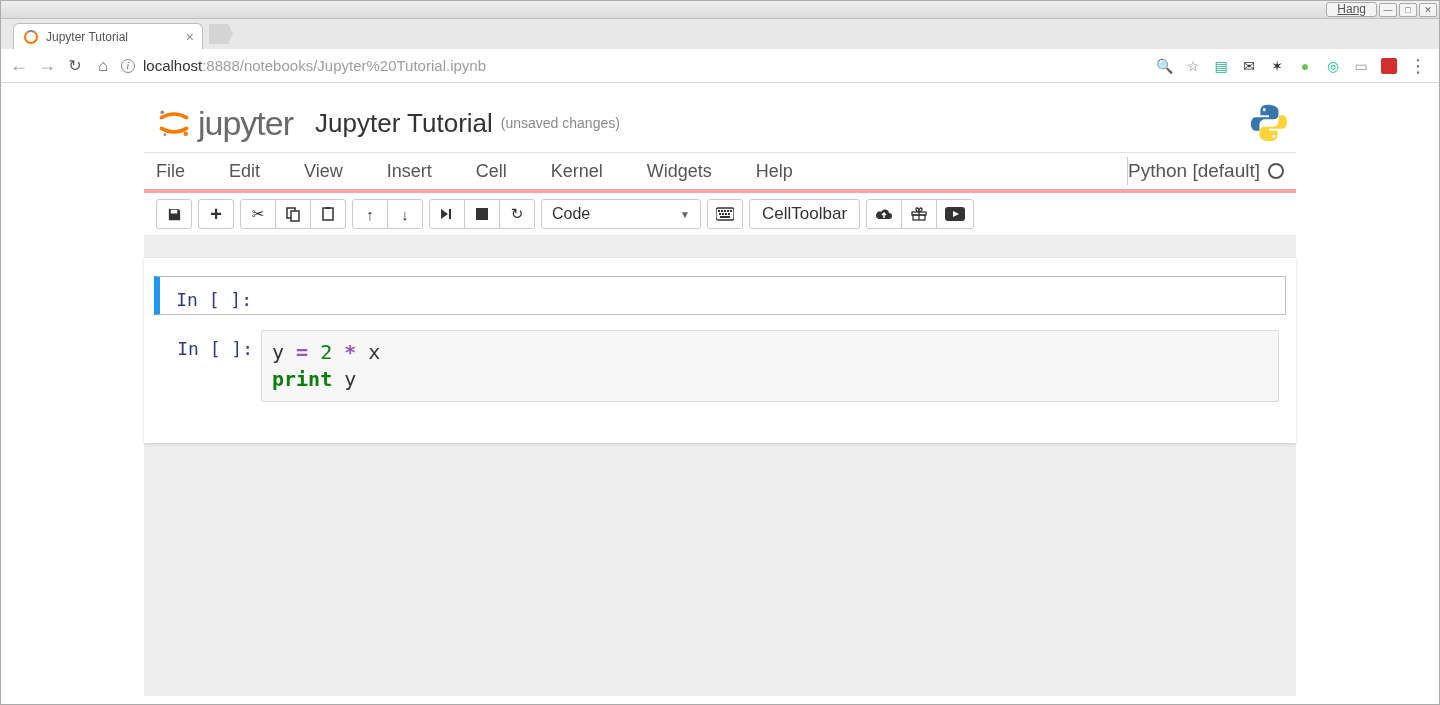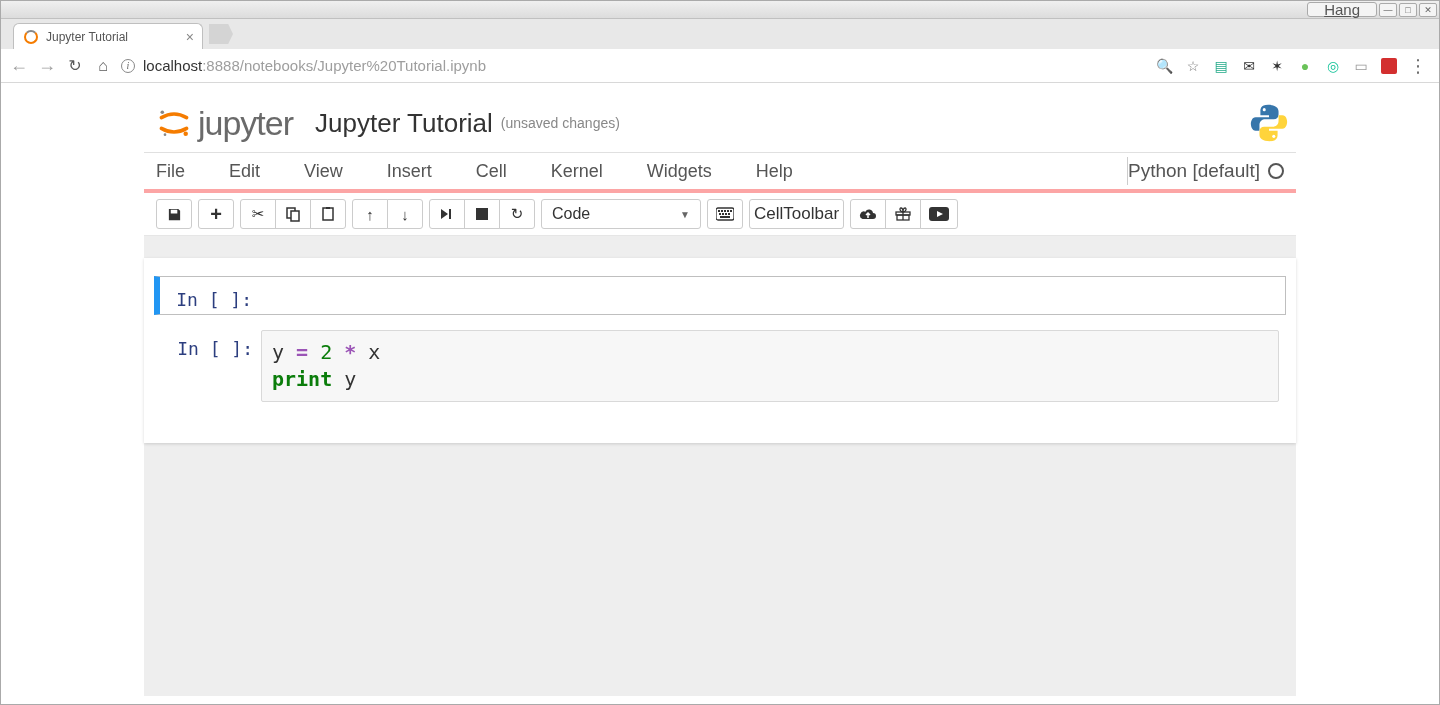--- a/index.html
+++ b/index.html
@@ -23,26 +23,26 @@
       height: 18px;
       background: linear-gradient(#f0f0f0, #dcdcdc);
       display: flex;
       justify-content: flex-end;
       align-items: center;
       gap: 2px;
       padding-right: 2px;
       border-bottom: 1px solid #c0c0c0;
     }
     .os-hang {
-      font-size: 15px;
+      font-size: 12px;
       color: #555;
       border: 1px solid #aaa;
       background: #f4f4f4;
       border-radius: 3px;
-      padding: 0 16px;
+      padding: 0 10px;
       line-height: 13px;
       text-decoration: underline;
     }
     .os-win-btn {
       width: 18px;
       height: 14px;
       border: 1px solid #aaa;
       background: #f4f4f4;
       border-radius: 2px;
       display: flex;
@@ -257,21 +257,21 @@
       width: 160px;
       font-size: 16px;
       color: #333;
       display: flex;
       align-items: center;
       justify-content: space-between;
       padding: 0 10px;
       background: #fff;
     }
     .tb-select .caret { font-size: 10px; color:#666;}
-    .tb-text-btn { font-size: 17px; padding: 0 4px; }
+    .tb-text-btn { font-size: 17px; padding: 0 12px; }
 
     
     .nb-body {
       background: #eeeeee;
       padding: 22px 0;
       min-height: 460px;
     }
     .nb-paper {
       max-width: 1152px;
       margin: 0 auto;

